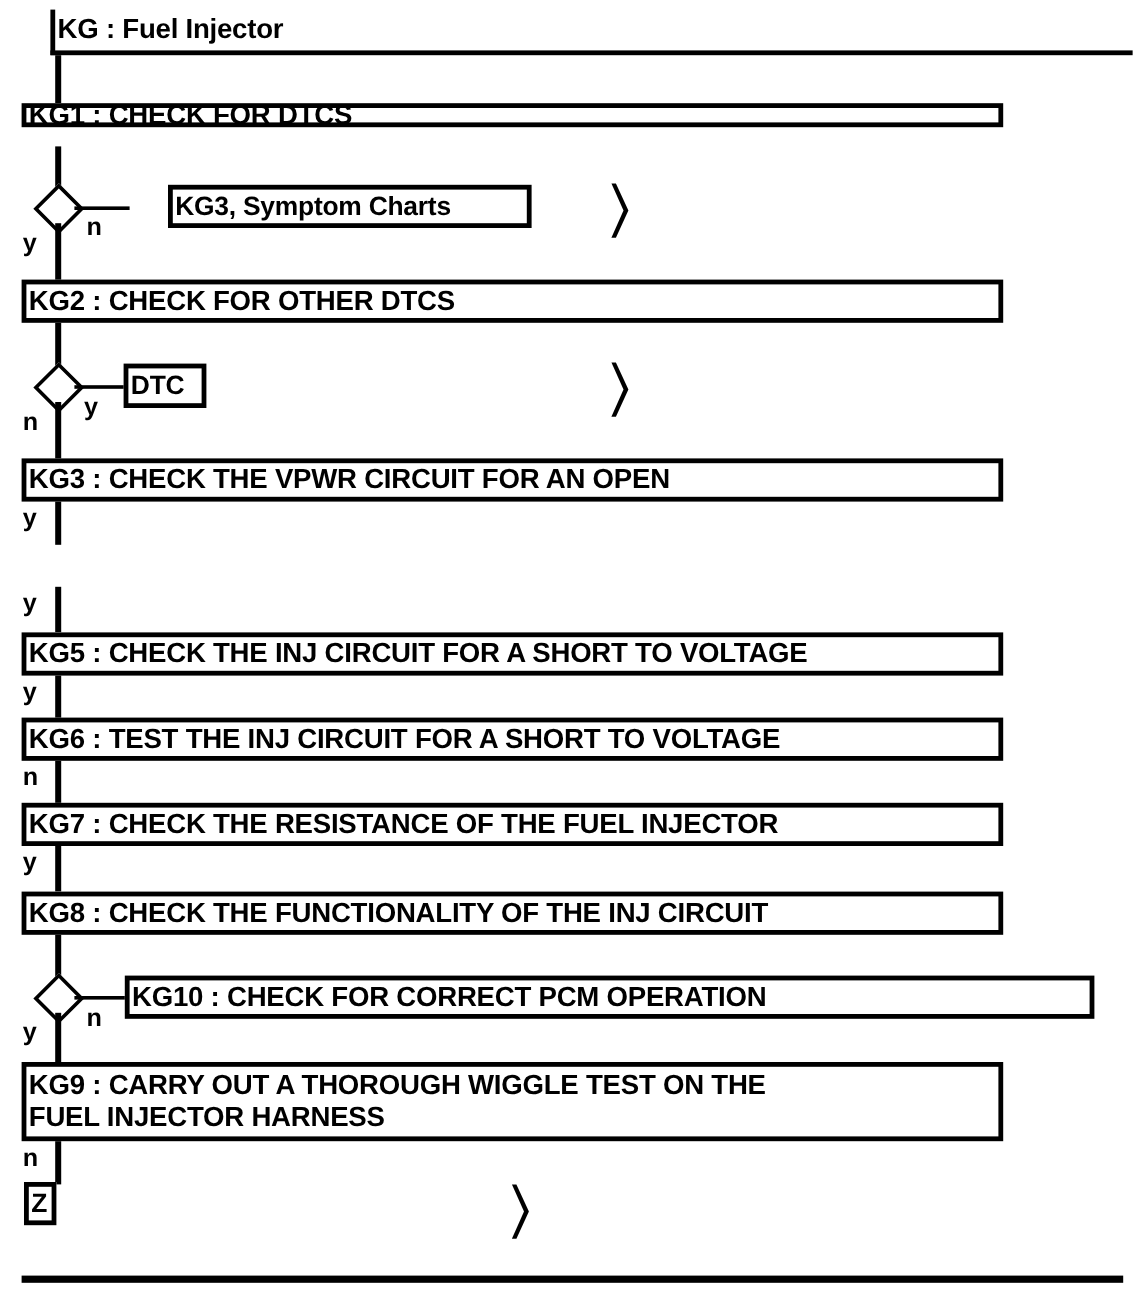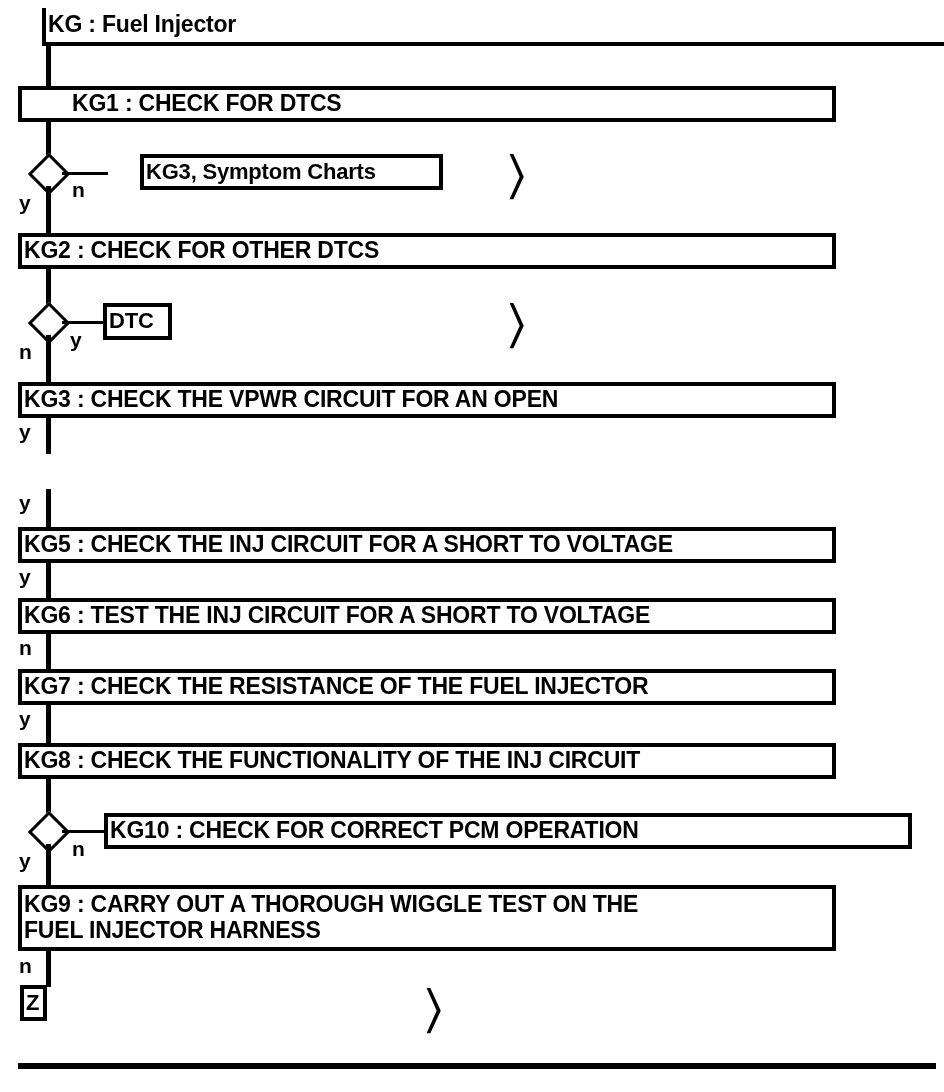--- a/index.html
+++ b/index.html
@@ -104,21 +104,21 @@
 <body>
 
 <div id="canvas">
 
   <div class="step-box no-top" style="left:18px; top:8px; width:928px; height:38px;margin-left:24px;">
     <span class="step-label size-title">KG : Fuel Injector</span>
   </div>
 
   <div class="vline" style="left:46px; top:46px; height:40px;"></div>
 
-  <div class="step-box" style="left:18px; top:86px; width:818px; height:36px;padding-left:48px;">
+  <div class="step-box" style="left:18px; top:86px; width:818px; height:20px;">
     <span class="step-label size-step">KG1 : CHECK FOR DTCS</span>
   </div>
 
   <div class="vline" style="left:46px; top:122px; height:40px;"></div>
 
   <div class="diamond" style="left:34px; top:159px;"></div>
 
   <div class="hline" style="left:62px; top:172px; width:46px;"></div>
   <div class="branch-label" style="left:72px; top:179px;">n</div>
   <div class="branch-label" style="left:19px; top:192px;">y</div>

